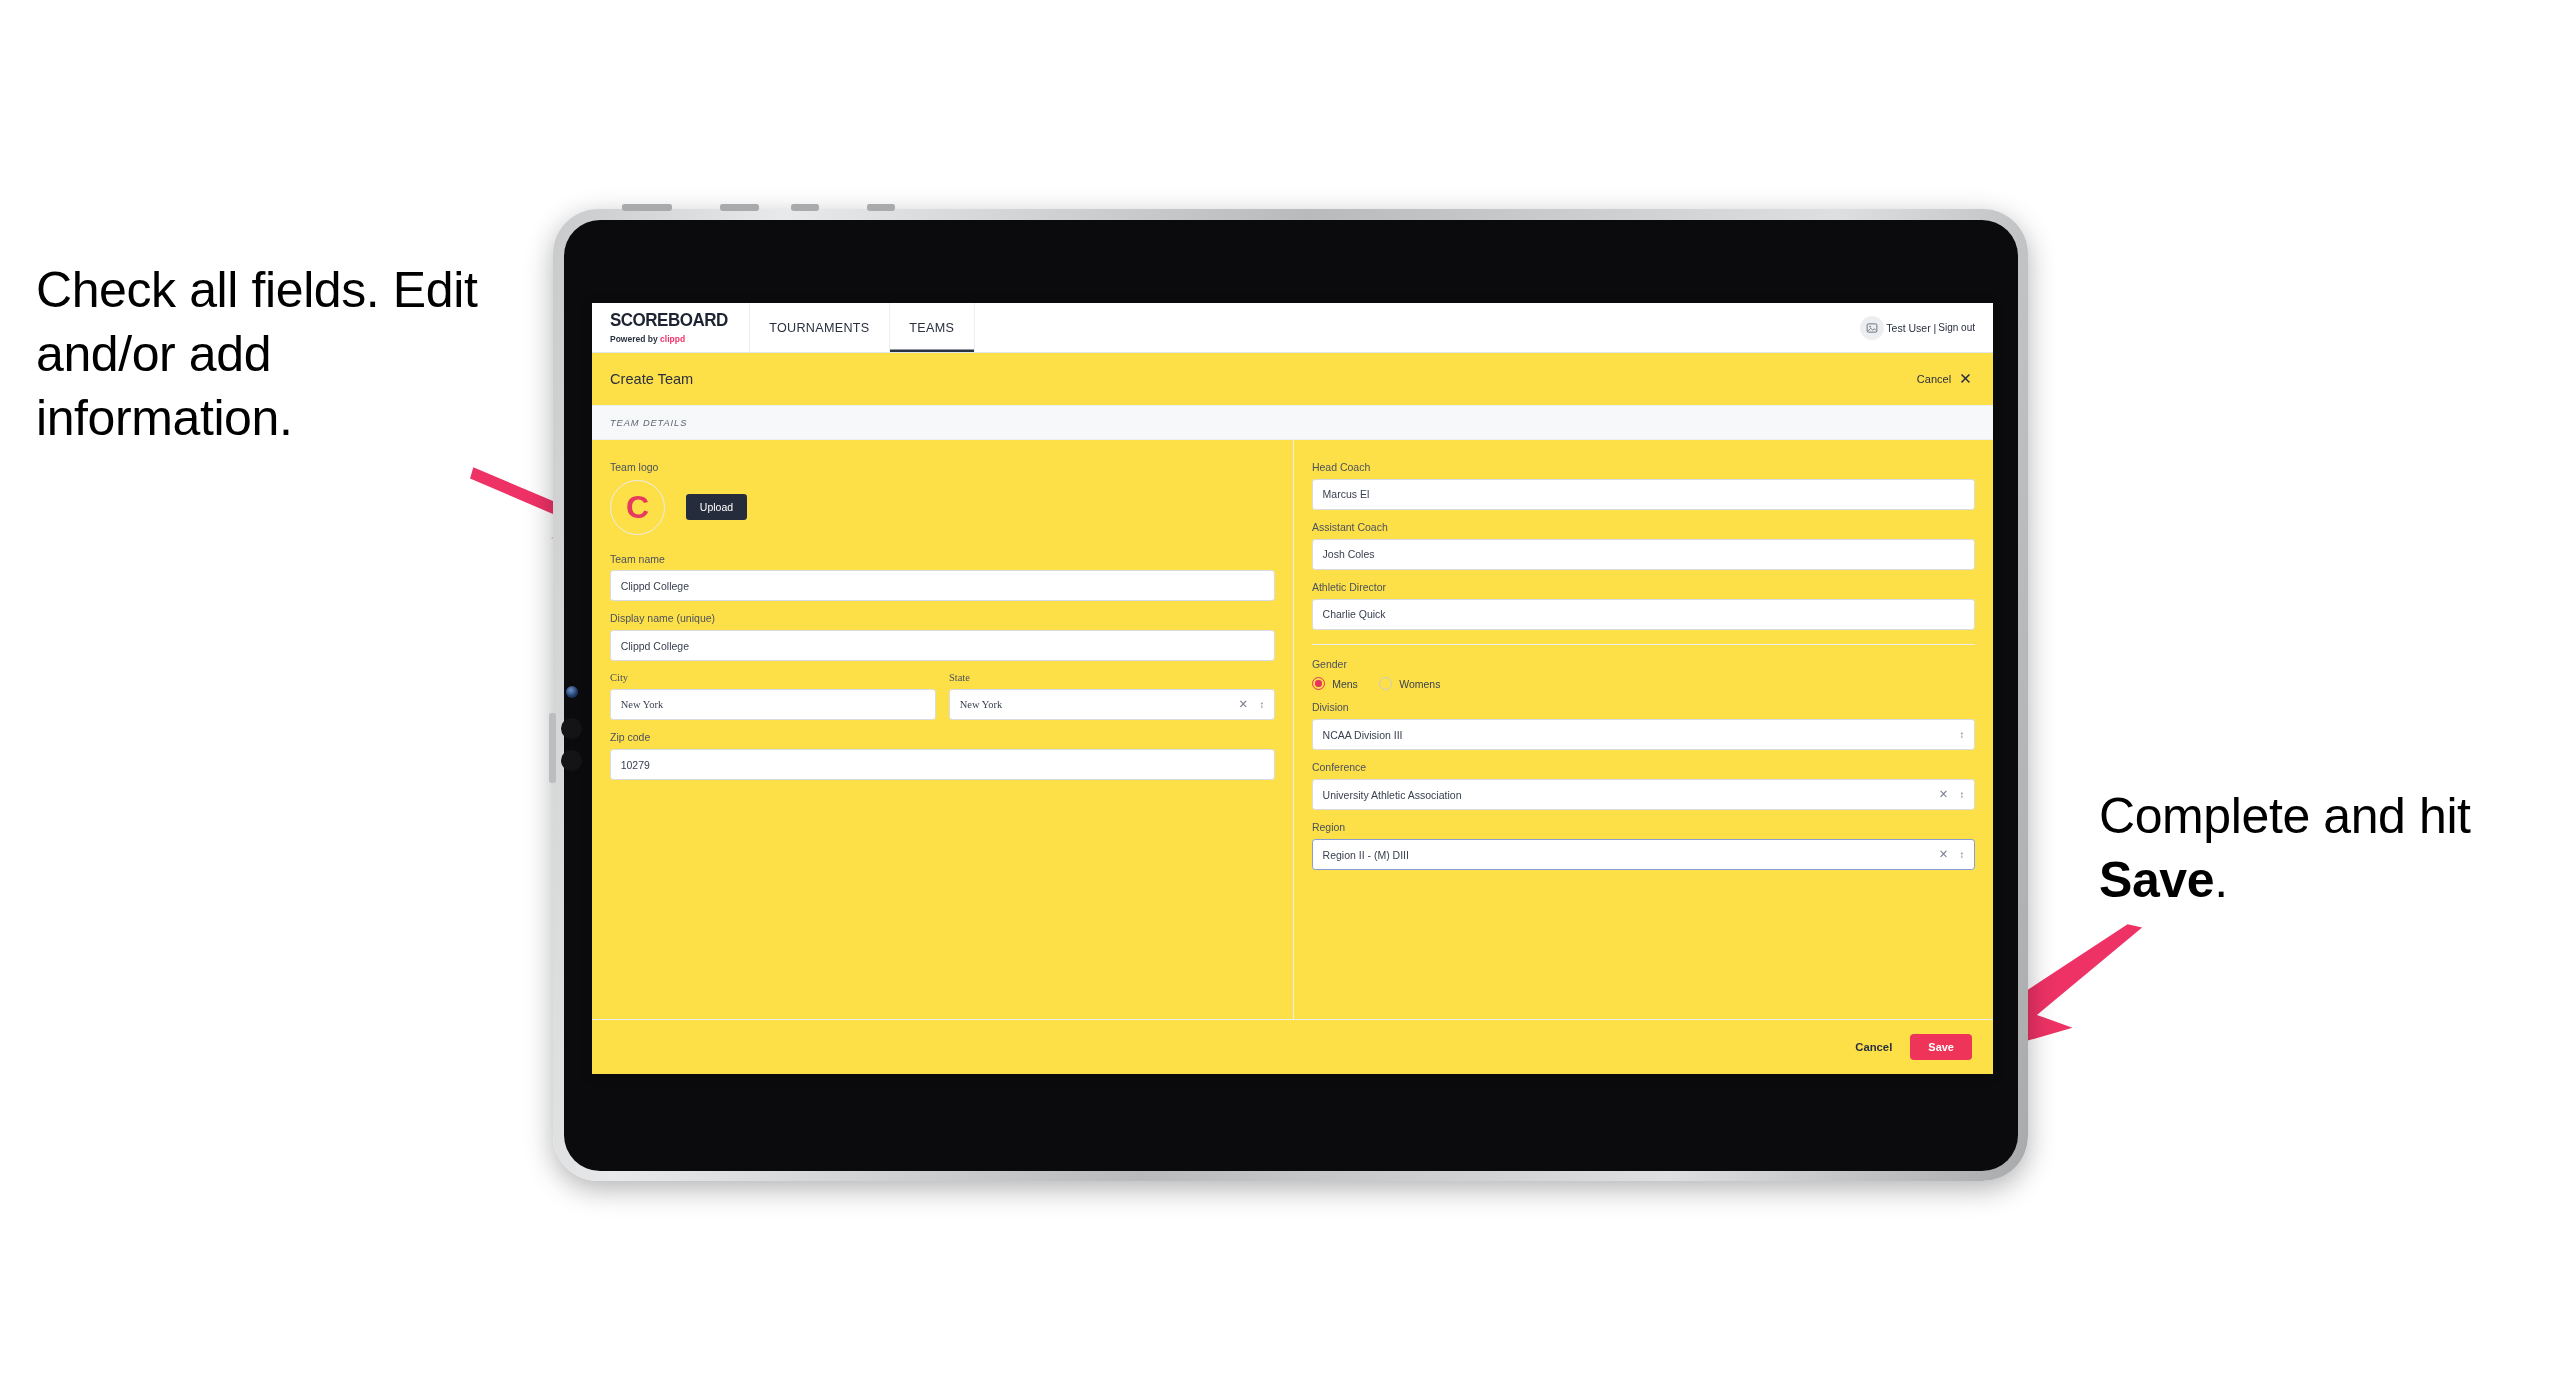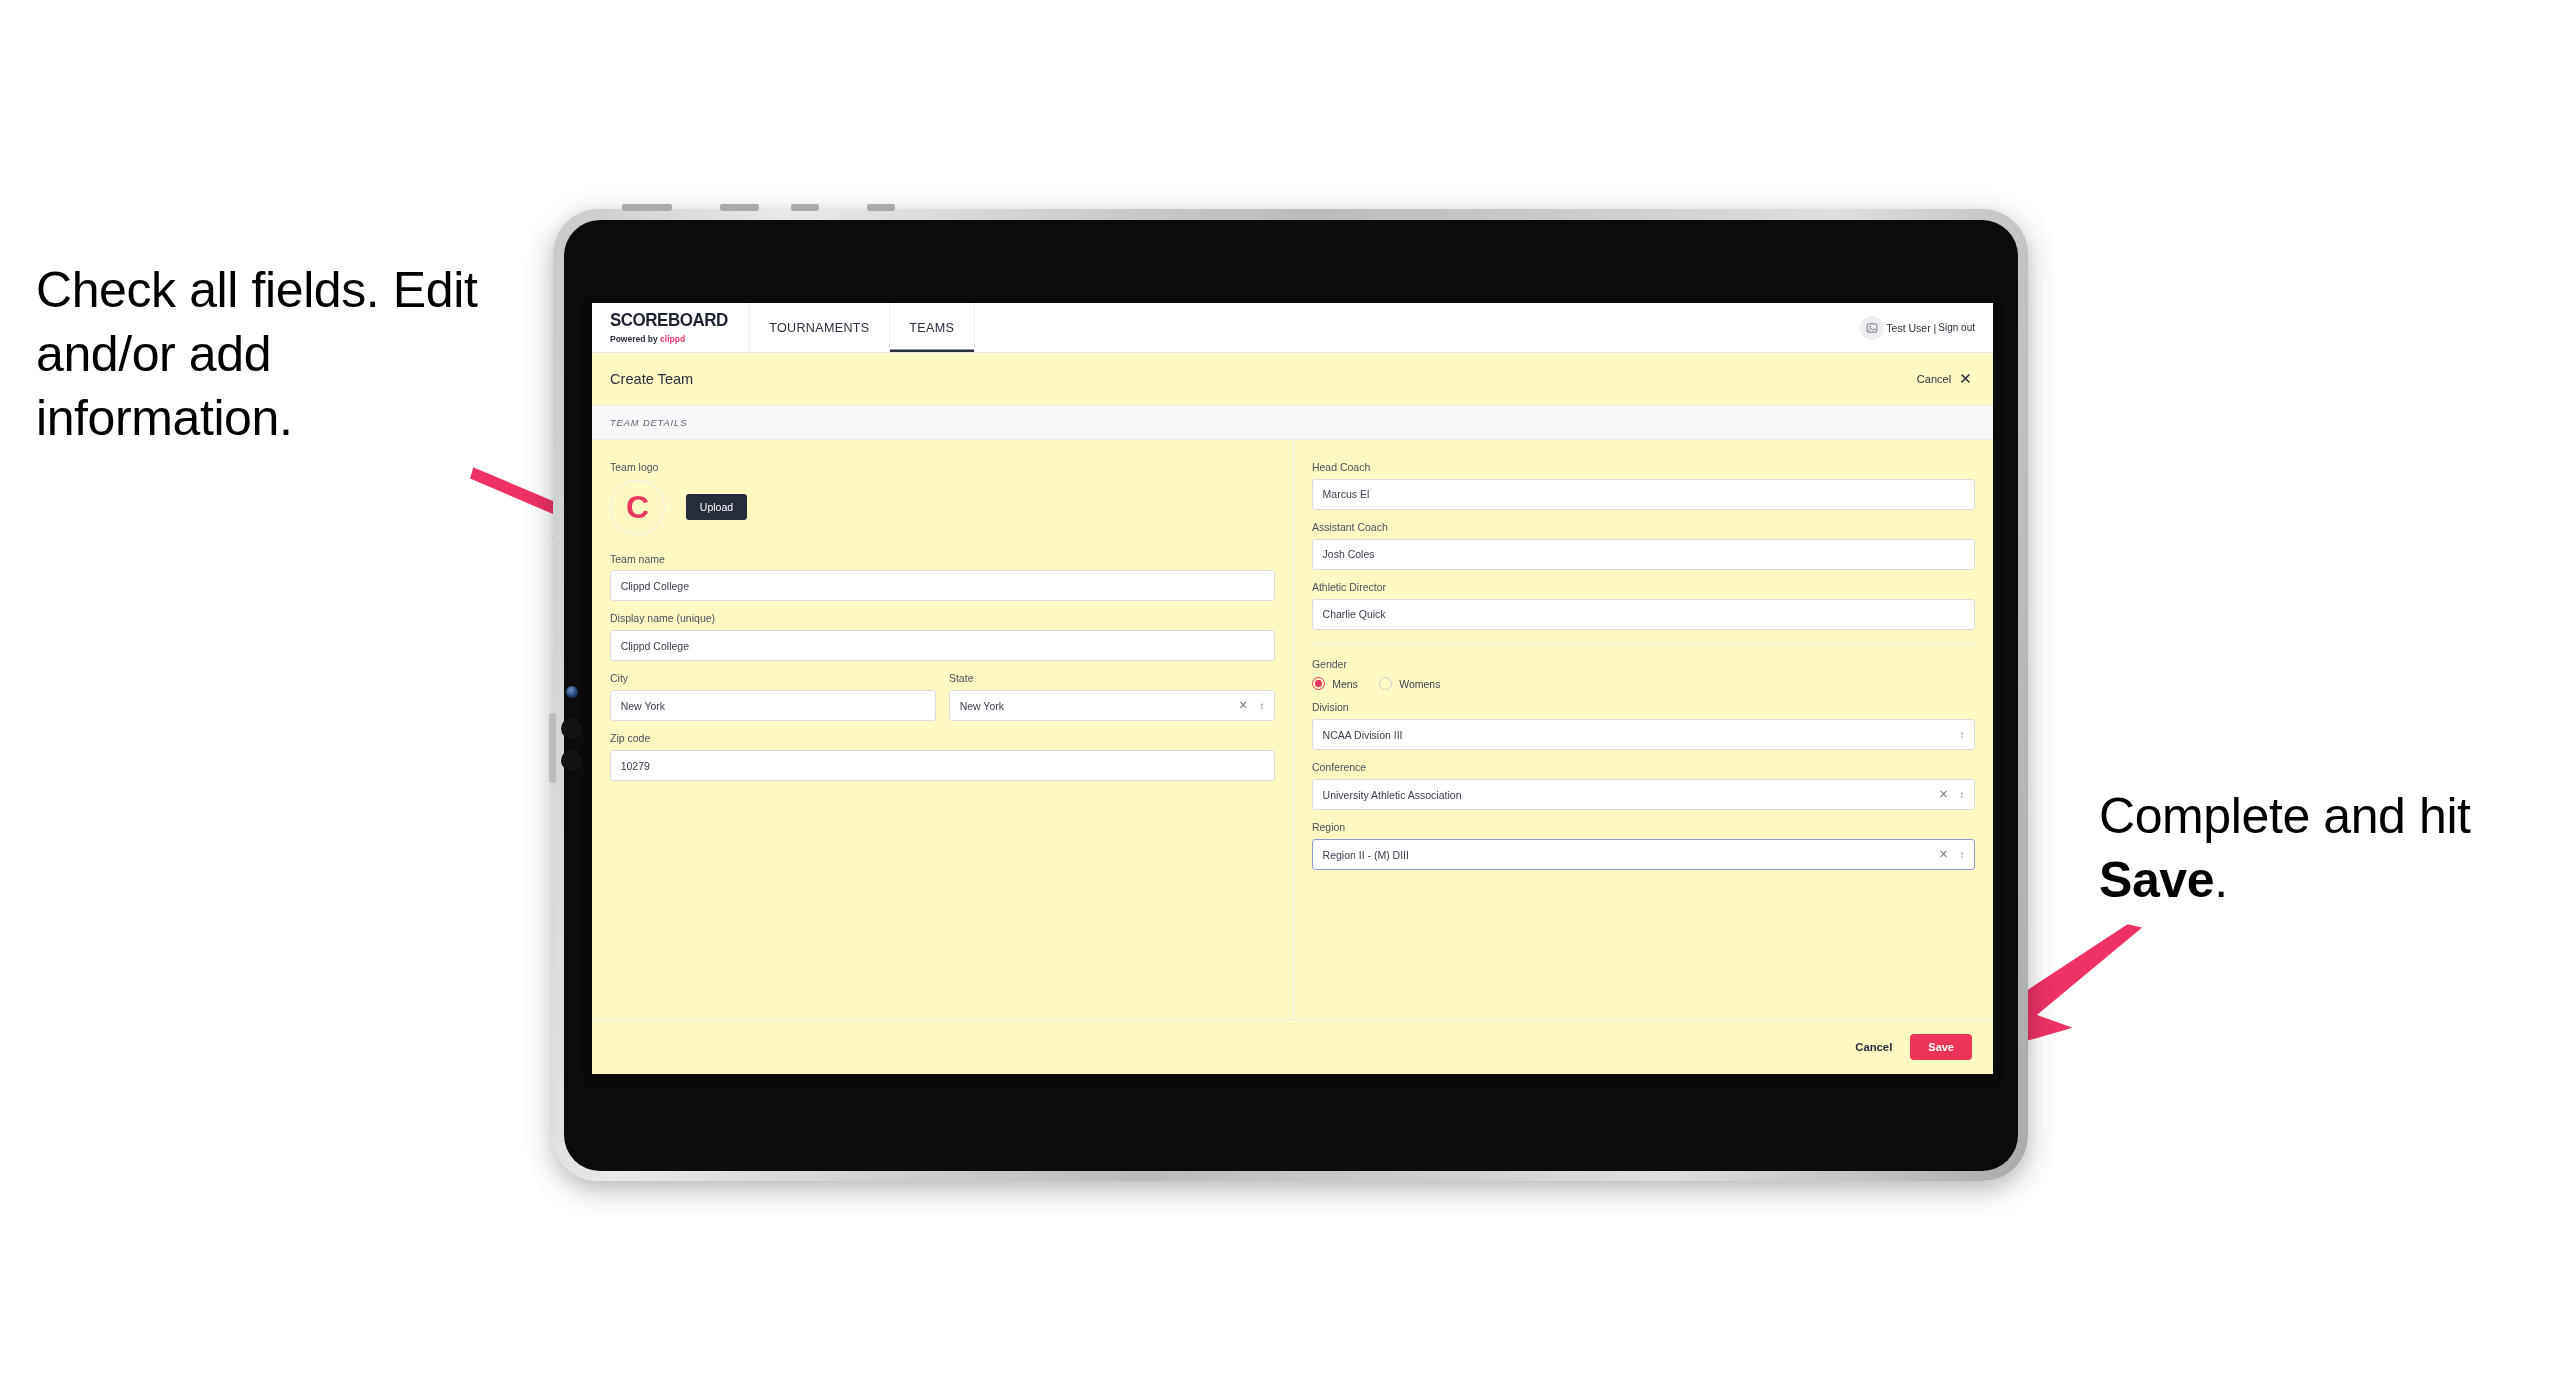--- a/index.html
+++ b/index.html
@@ -67,21 +67,21 @@
     background: #141416;
   }
   #device-dot-1 { top: 718px; }
   #device-dot-2 { top: 750px; }
 
   
   #app-card {
     position: absolute;
     left: 592px; top: 303px;
     width: 1401px; height: 771px;
-    background: #fef9c3;
+    background: #fde047;
     box-shadow: 0 2.4px 11.3px rgba(0,0,0,.20);
     display: flex;
     flex-direction: column;
     font-size: 0;
   }
 
   
   #app-nav {
     height: 50px;
     border-bottom: 0.8px solid #e4e6e9;
@@ -207,21 +207,21 @@
   
   #colour-row { display: flex; align-items: center; gap: 8px; }
   #colour-input { flex: 1; }
   #colour-swatch {
     width: 21px; height: 24px; border-radius: 3.2px;
     cursor: pointer;
   }
 
   
   .row-2 { display: flex; gap: 13px; }
-  .row-2 > .field { flex: 1; margin-bottom: 11.3px; }
+  .row-2 > .field { flex: 1; margin-bottom: 11.3px; font-family: Liberation Serif, serif; }
 
   
   #gender-options { display: flex; align-items: center; gap: 21px; margin-top: 7px; }
   .radio-opt { display: flex; align-items: center; gap: 7.3px; cursor: pointer; }
   .radio-dot {
     width: 13px; height: 13px; border-radius: 50%;
     border: 1.2px solid #c8ccd3;
     display: flex; align-items: center; justify-content: center;
   }
   .radio-dot.checked { border-color: #e8345c; }

